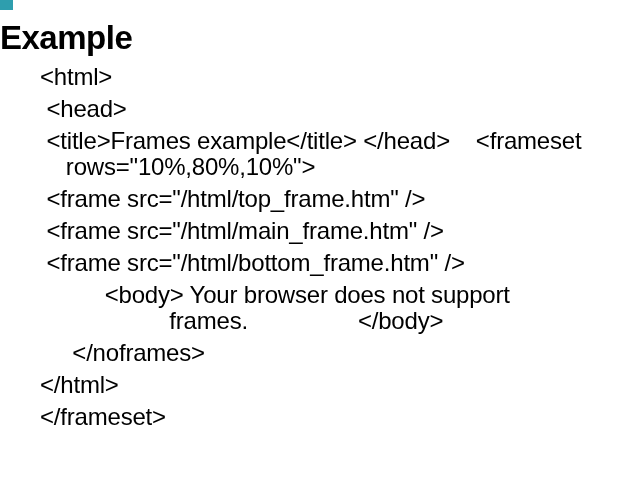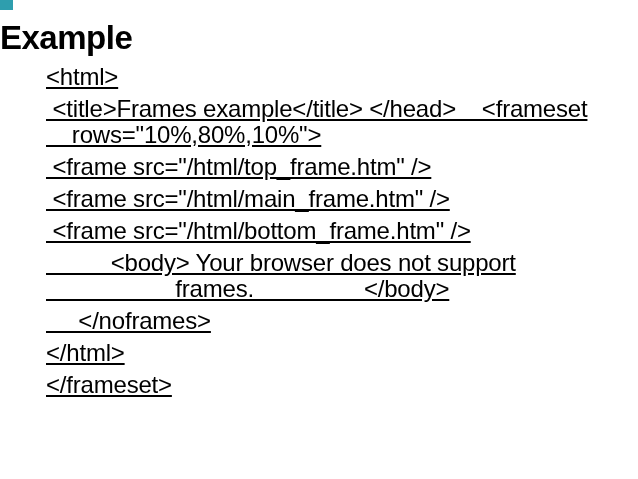--- a/index.html
+++ b/index.html
@@ -32,37 +32,39 @@
     color: #000000;
   }
   .code-block {
     margin: 6px 0 0 36px;
     font-size: 24px;
     line-height: 26px;
     letter-spacing: -0.2px;
     color: #000000;
   }
   .code-para {
-    margin: 0 0 6px 10px;
-    text-decoration: underline;
+    margin: 0 0 6px 4px;
   }
   .code-line {
     white-space: pre;
   }
 </style>
 </head>
 <body>
 
 <div class="corner-accent" style="background-color: rgb(46, 158, 174);"></div>
 
 <h1 class="slide-title">Example</h1>
 
 <div class="code-block">
     <div class="code-para">
       <div class="code-line">&lt;html&gt;</div>
+    </div>
+    <div class="code-para">
+      <div class="code-line"> &lt;head&gt;</div>
     </div>
     <div class="code-para">
       <div class="code-line"> &lt;title&gt;Frames example&lt;/title&gt; &lt;/head&gt;    &lt;frameset</div>
       <div class="code-line">    rows="10%,80%,10%"&gt;</div>
     </div>
     <div class="code-para">
       <div class="code-line"> &lt;frame src="/html/top_frame.htm" /&gt;</div>
     </div>
     <div class="code-para">
       <div class="code-line"> &lt;frame src="/html/main_frame.htm" /&gt;</div>

